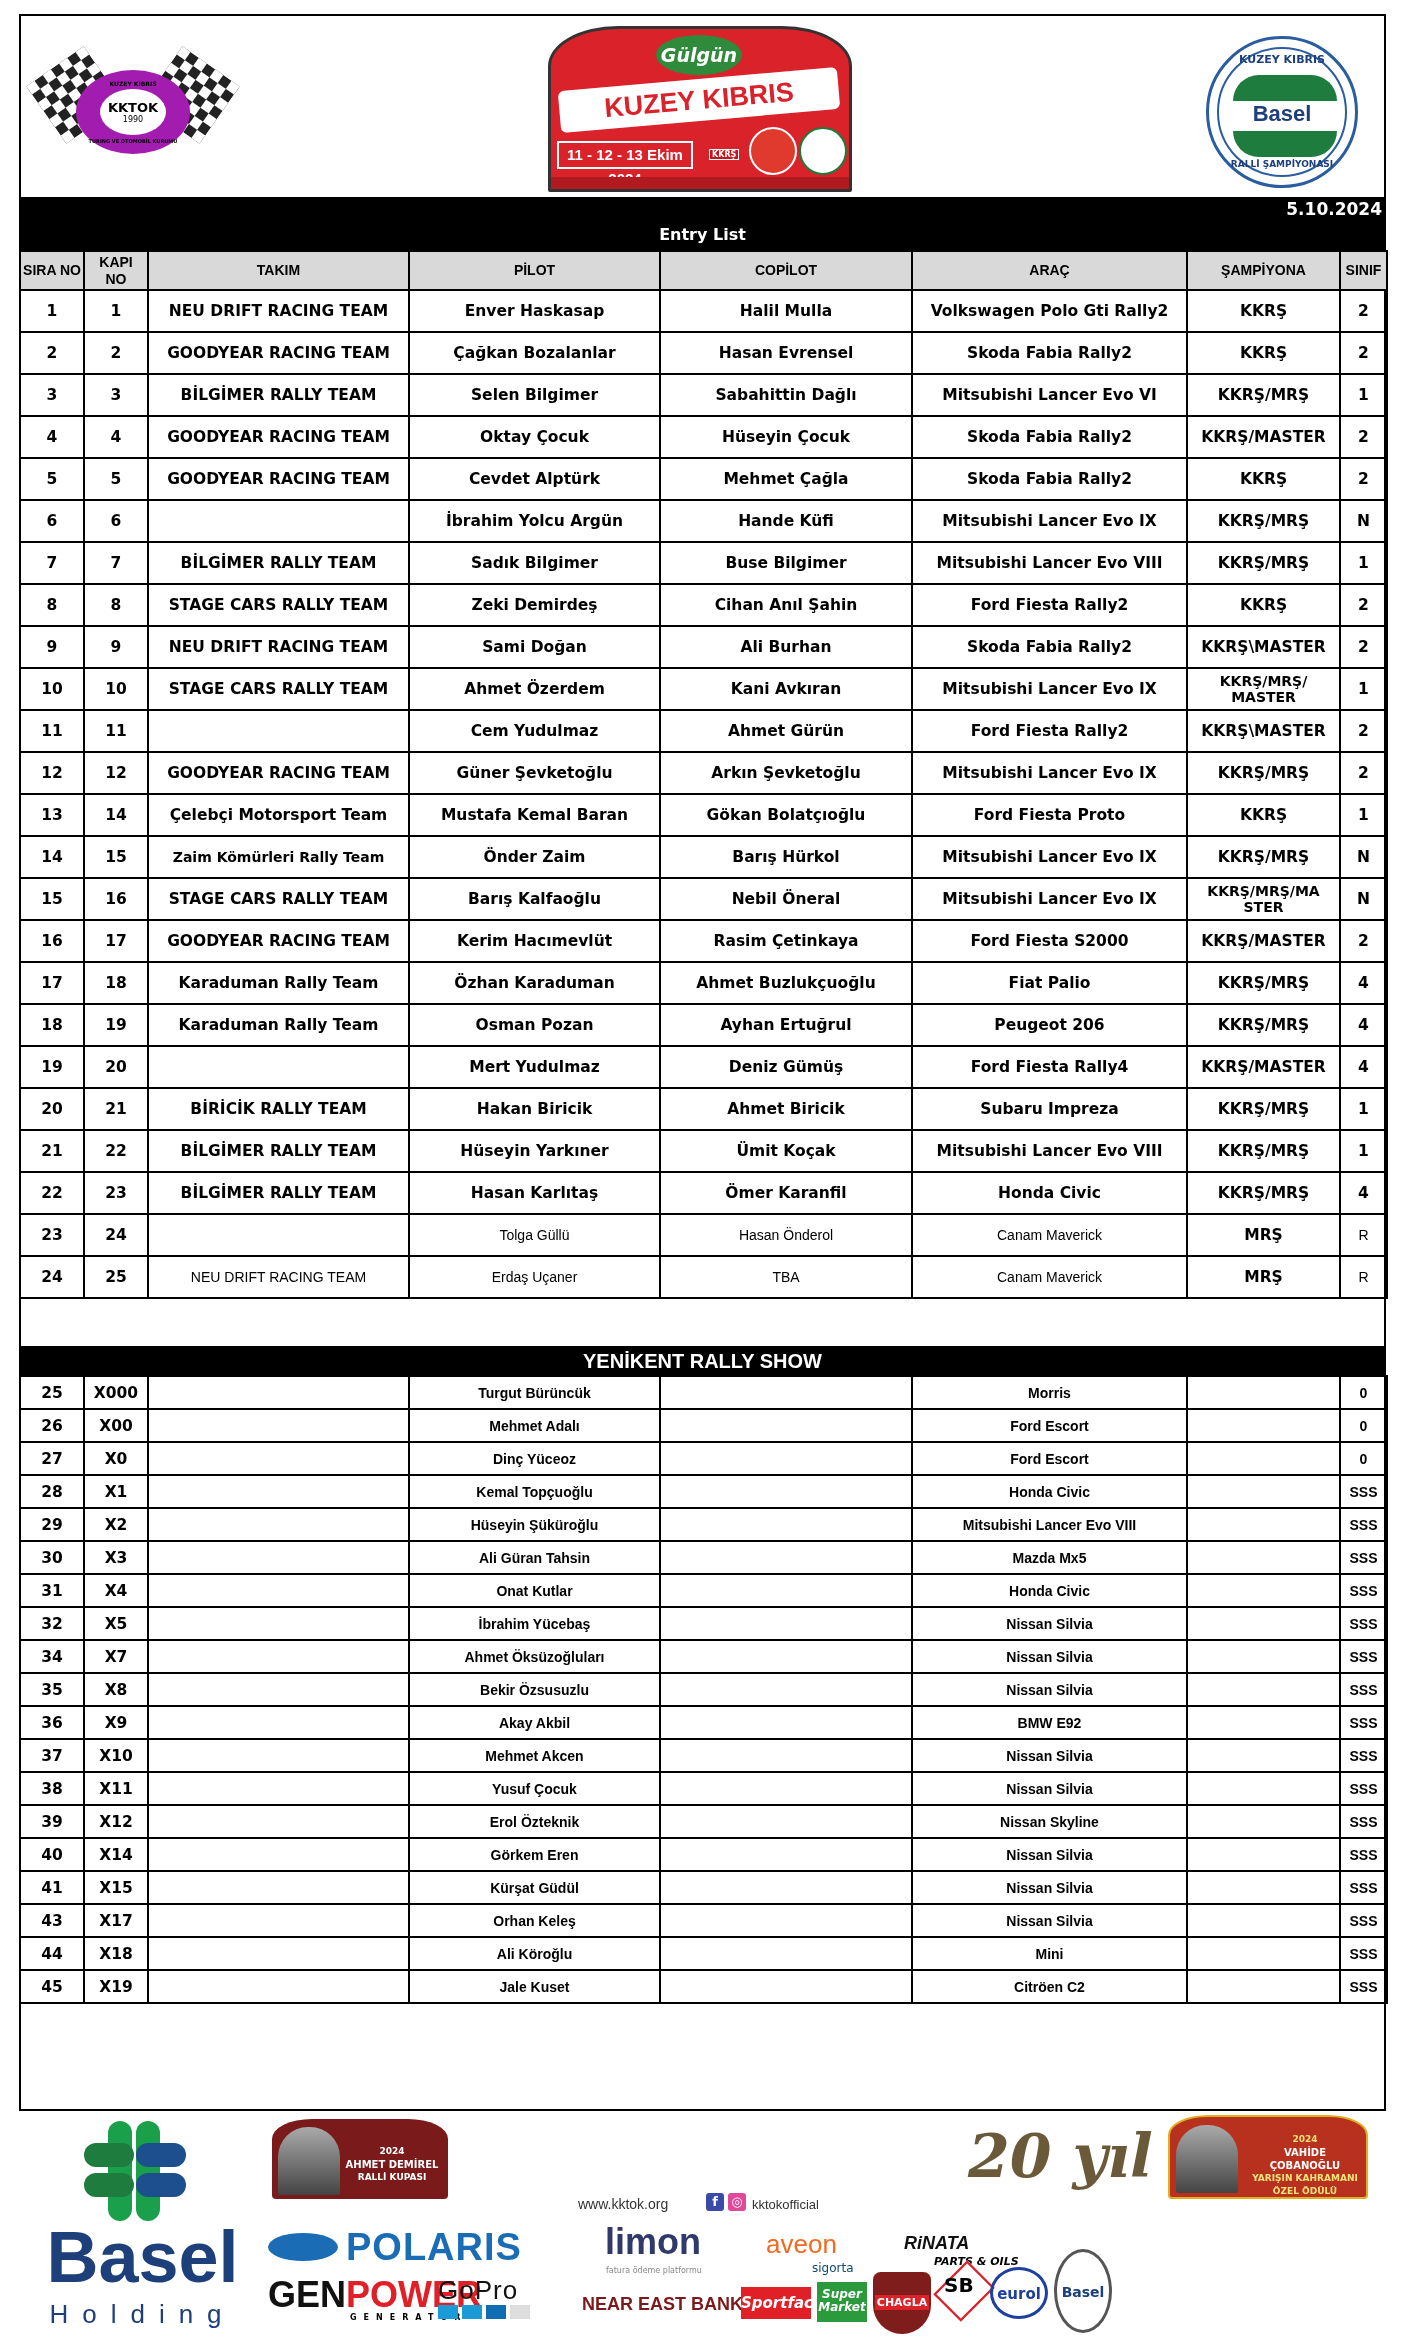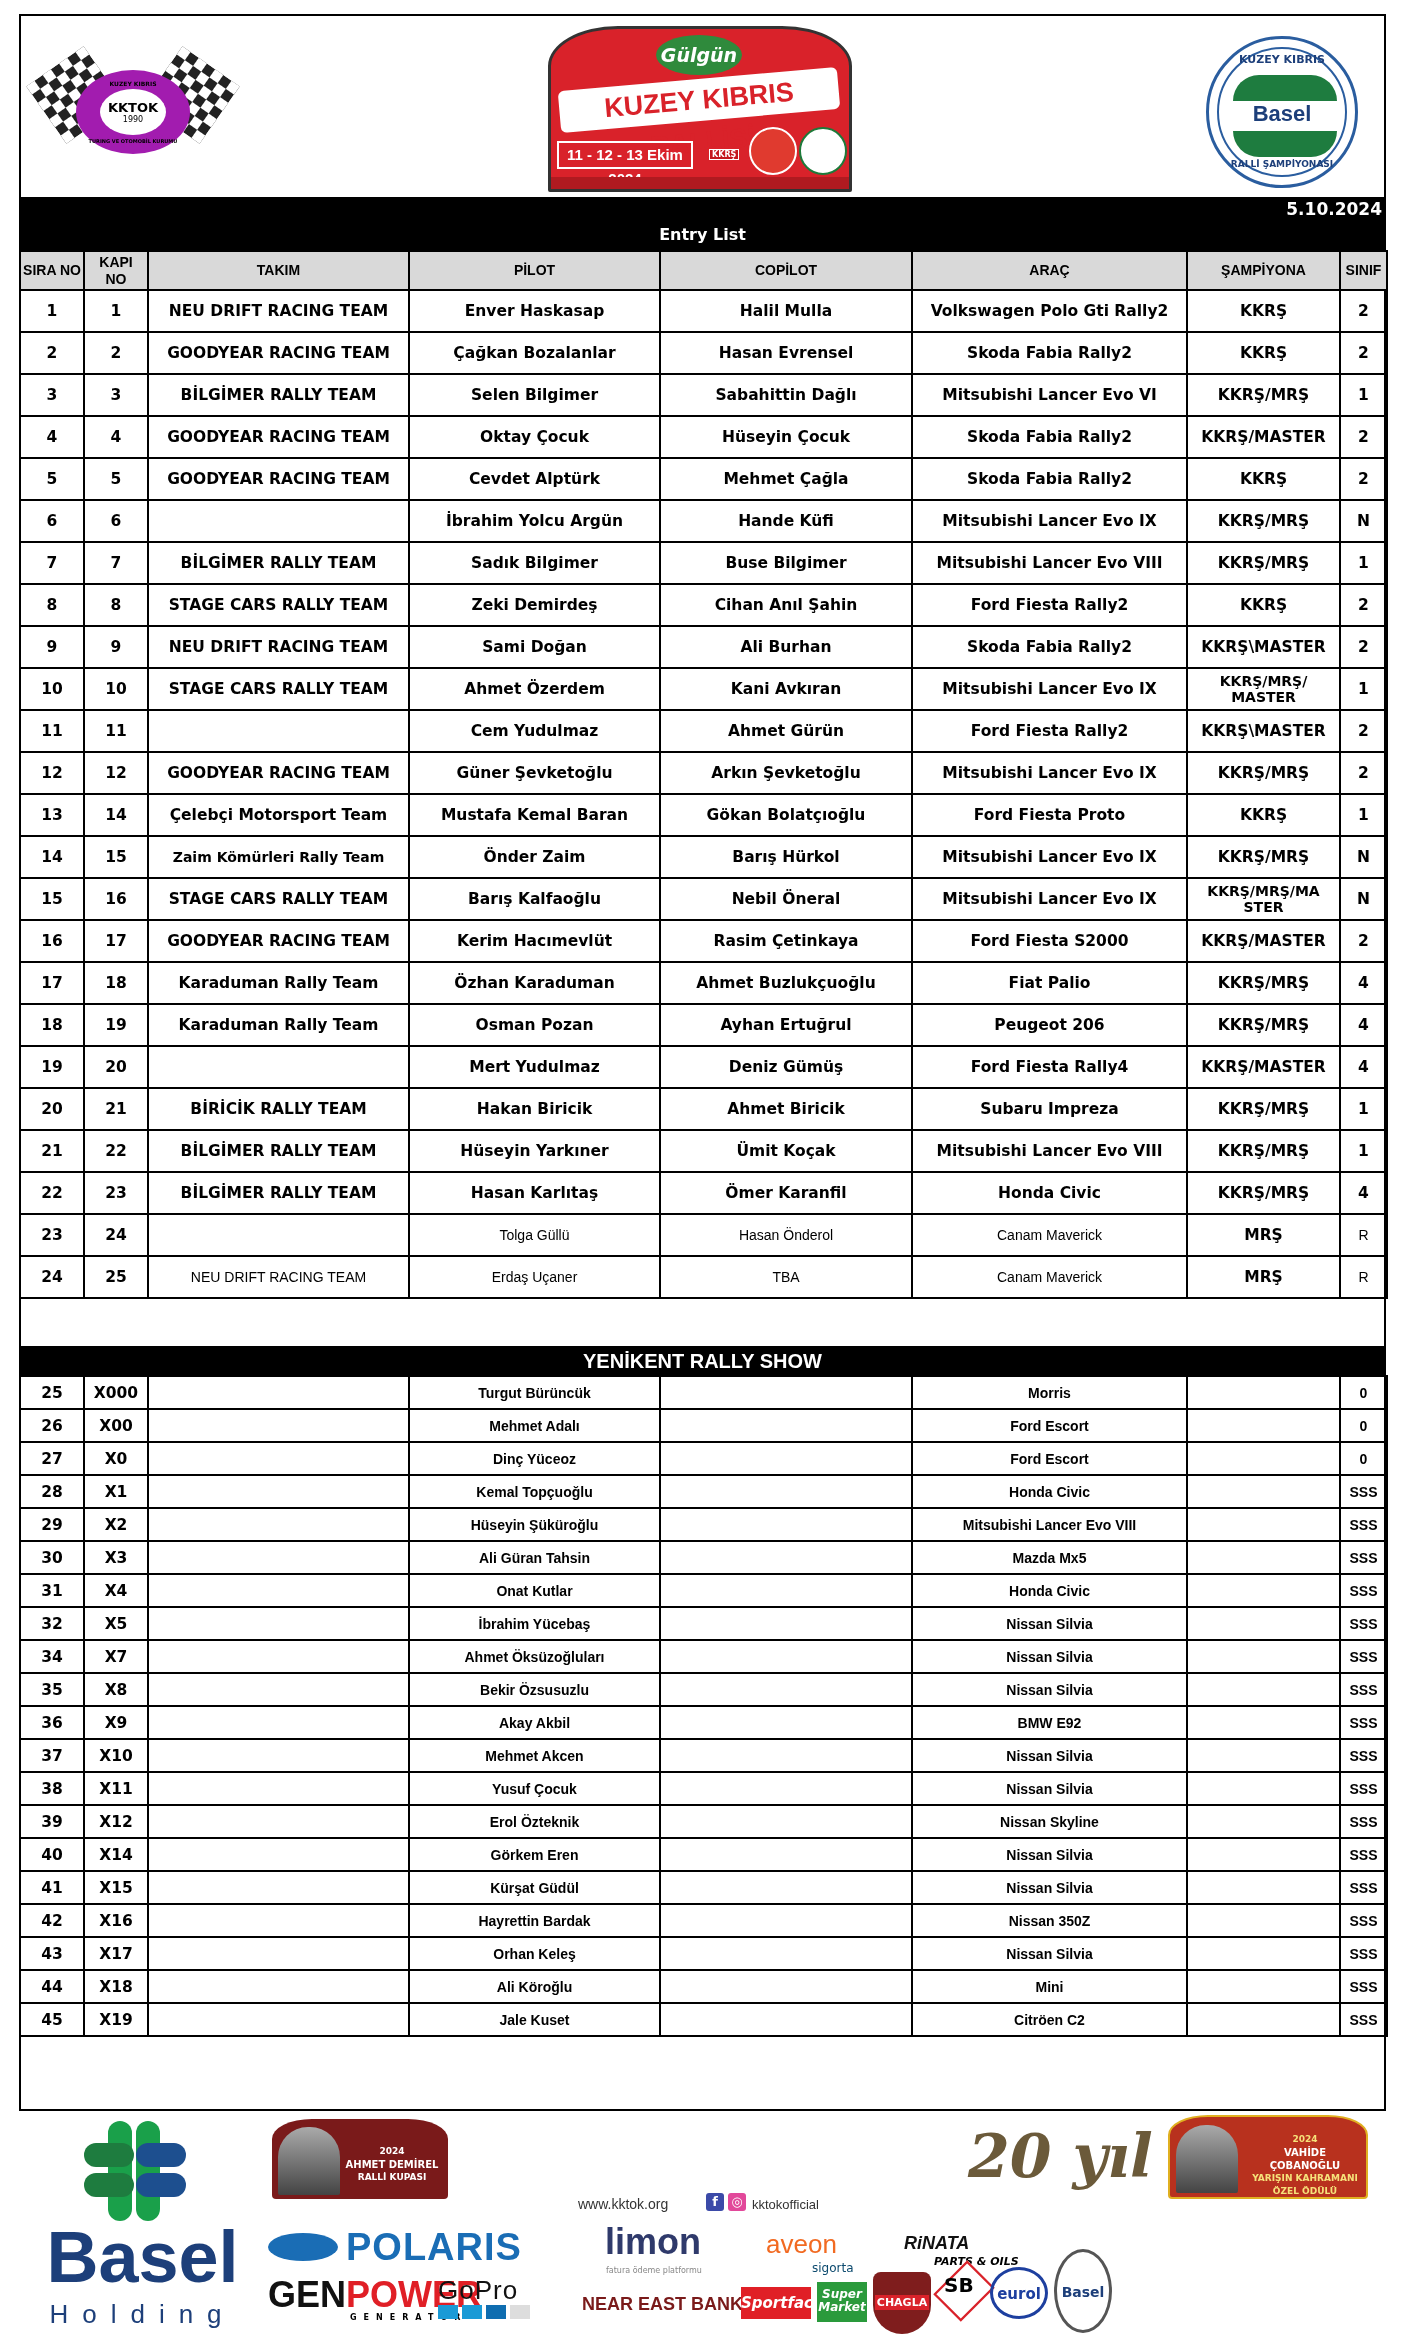--- a/index.html
+++ b/index.html
@@ -591,30 +591,20 @@
         <td class="num">41</td>
         <td class="num">X15</td>
         <td class="txt"></td>
         <td class="txt">Kürşat Güdül</td>
         <td class="txt"></td>
         <td class="txt">Nissan Silvia</td>
         <td class="txt"></td>
         <td class="txt">SSS</td>
       </tr>
       <tr>
-        <td class="num">42</td>
-        <td class="num">X16</td>
-        <td class="txt"></td>
-        <td class="txt">Hayrettin Bardak</td>
-        <td class="txt"></td>
-        <td class="txt">Nissan 350Z</td>
-        <td class="txt"></td>
-        <td class="txt">SSS</td>
-      </tr>
-      <tr>
         <td class="num">43</td>
         <td class="num">X17</td>
         <td class="txt"></td>
         <td class="txt">Orhan Keleş</td>
         <td class="txt"></td>
         <td class="txt">Nissan Silvia</td>
         <td class="txt"></td>
         <td class="txt">SSS</td>
       </tr>
       <tr>

